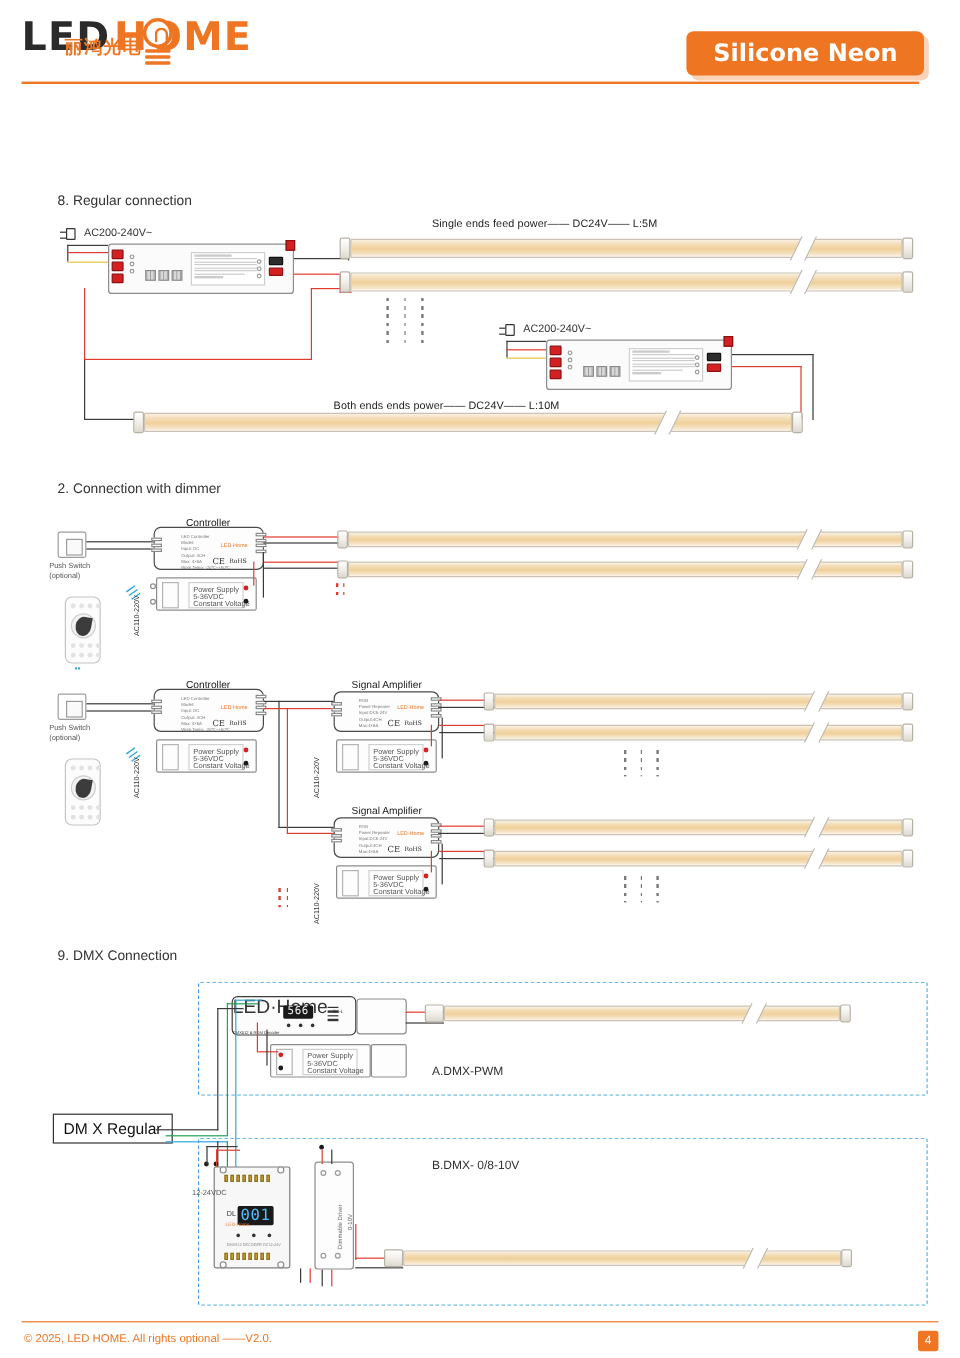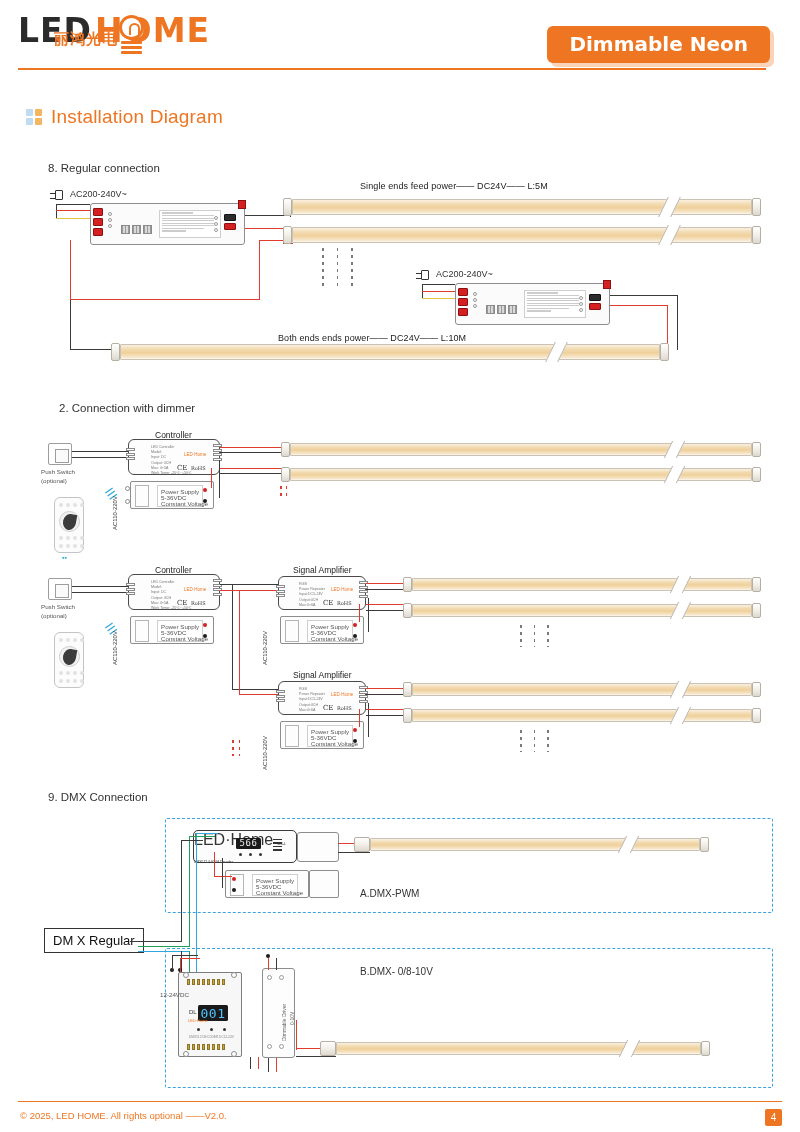--- a/index.html
+++ b/index.html
@@ -247,32 +247,23 @@
           </span>
         <span class="bulb-base">
             <i></i>
             <i></i>
             <i></i>
           </span>
       </div>
     </div>
     <div class="logo-cn">丽鸿光电</div>
     <div class="logo-rule"></div>
-    <div class="badge-neon">Dimmable Neon</div>
-  </div>
-
-  <div class="sec-title">
-    <span class="sq-icon">
-      <i class="sq-b"></i>
-        <i class="sq-o"></i>
-        <i class="sq-b"></i>
-        <i class="sq-o"></i>
-    </span>
-    <h2>Installation Diagram</h2>
-  </div>
+    <div class="badge-neon">Silicone Neon</div>
+  </div>
+
 
   <div class="step-label" style="left:48px; top:162px;">8. Regular connection</div>
 
   <div class="plug" style="left:50px; top:193px;">
     <i class="pin" style="left:0; top:0;"></i>
       <i class="pin" style="left:0; top:5px;"></i>
     <span class="blk"></span>
   </div>
   <div class="cap-label mid" style="left:70px; top:189px;">AC200-240V~</div>
 
@@ -403,21 +394,21 @@
 
   <div class="feed-label" style="left:278px; top:333px;">Both ends ends power—— DC24V—— L:10M</div>
 
   <div class="tube" style="left:120px; top:344px; width:540px;">
     <span class="body"></span>
       <span class="cap left"></span>
       <span class="cap right"></span>
     <span class="cut" style="left:430px;"></span>
   </div>
 
-  <div class="step-label" style="left:59px; top:402px;">2. Connection with dimmer</div>
+  <div class="step-label" style="left:48px; top:402px;">2. Connection with dimmer</div>
 
   <div class="cap-label title" style="left:155px; top:430px;">Controller</div>
 
   <div class="pswitch" style="left:48px; top:443px;"></div>
   <div class="cap-label sm" style="left:41px; top:467px; white-space:pre-line;">Push Switch
 (optional)</div>
 
   <i class="wire h" style="left:72px; top:451px; width:56px;"></i>
   <i class="wire h" style="left:72px; top:457px; width:56px;"></i>
 

